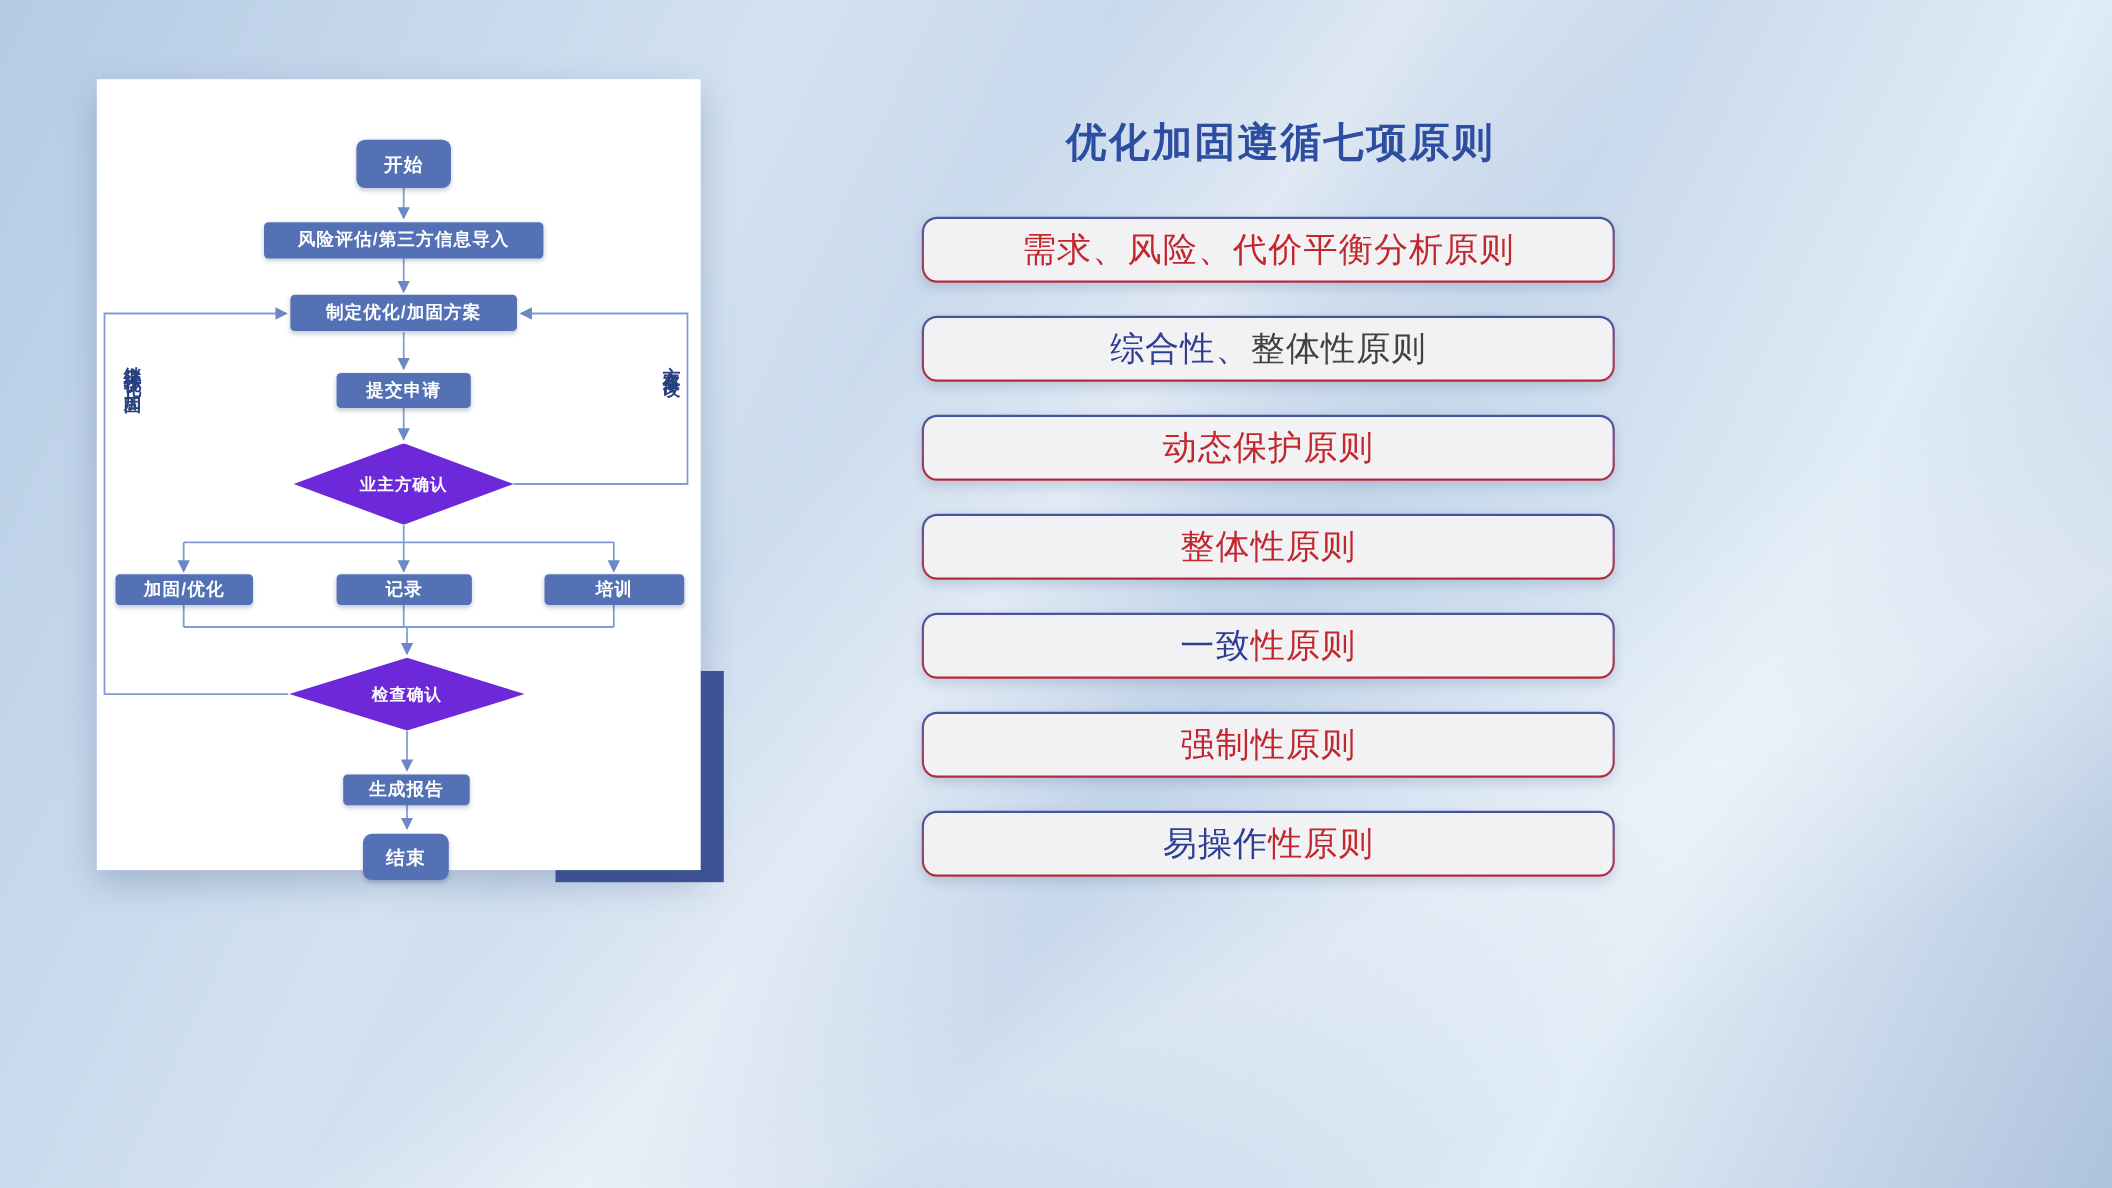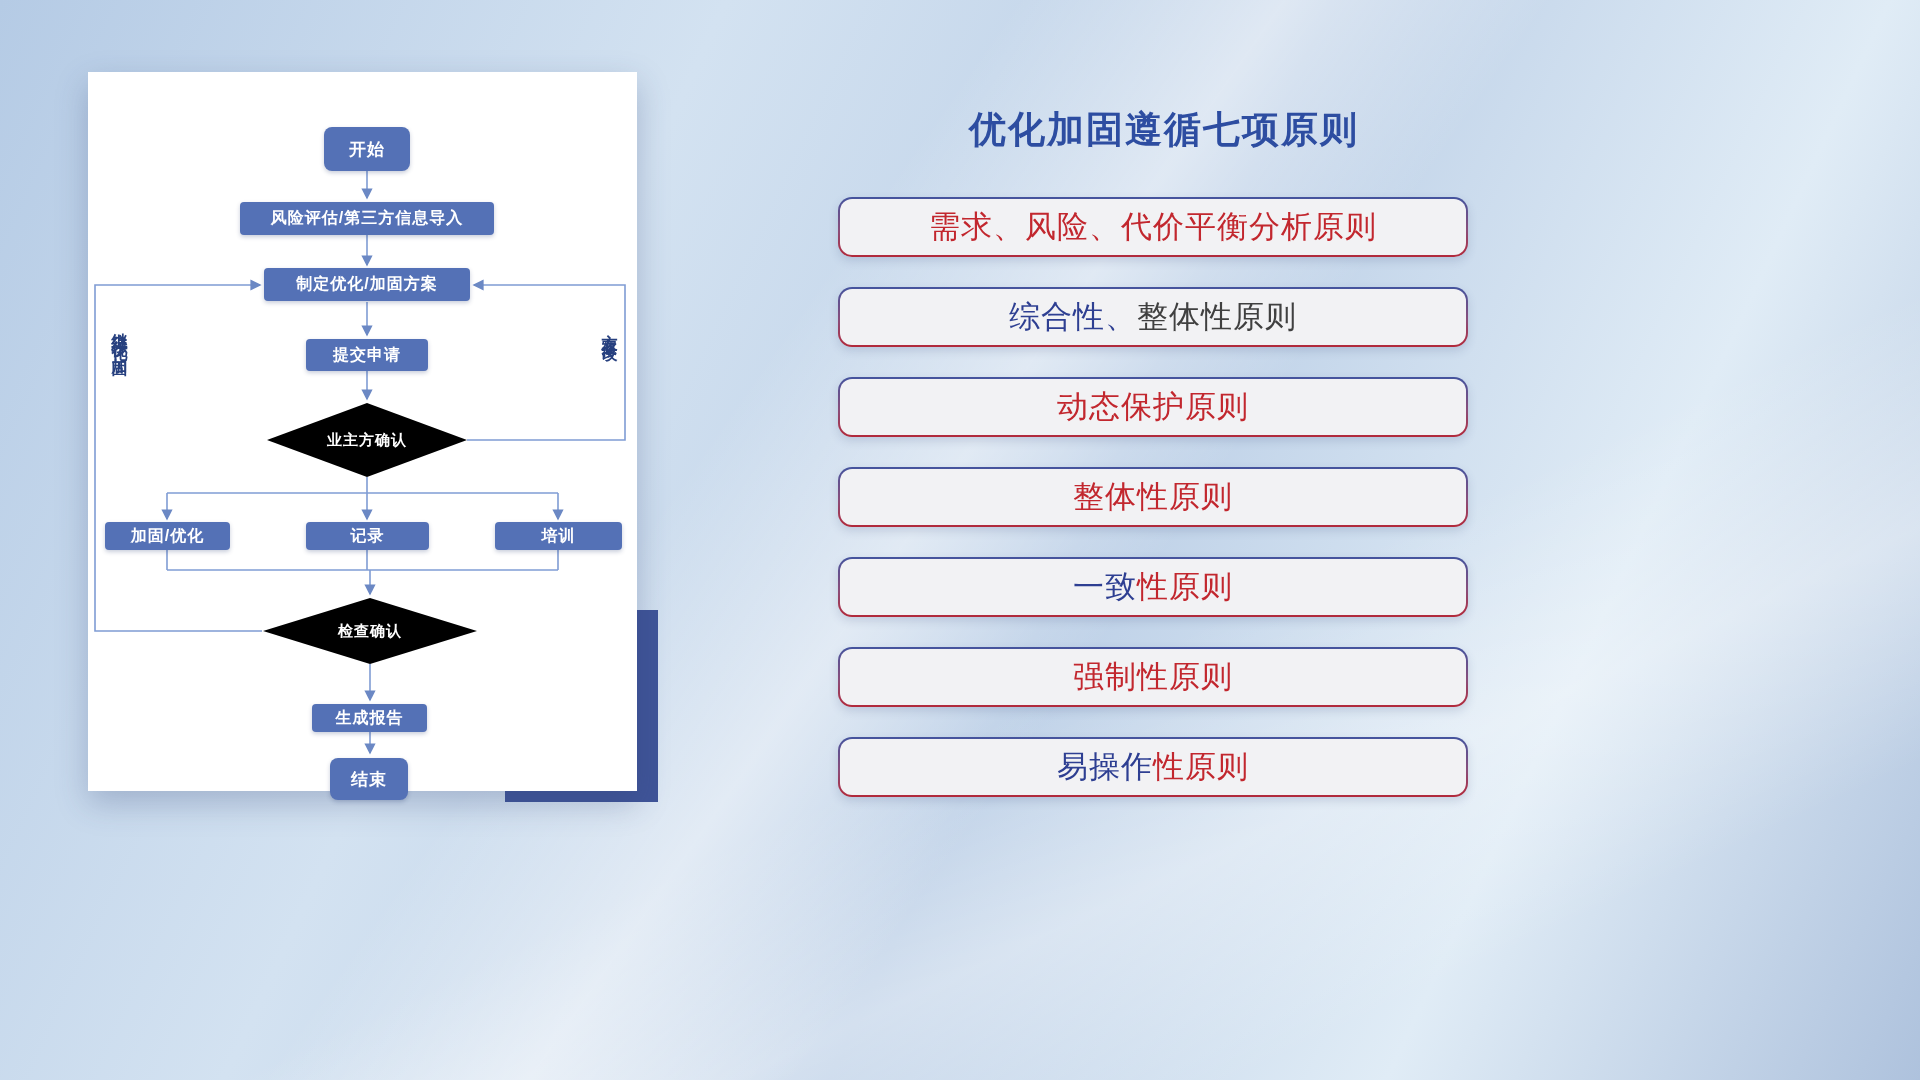--- a/index.html
+++ b/index.html
@@ -25,21 +25,21 @@
   .flow-card svg{position:absolute;left:0;top:0;}
   .node{
     position:absolute;background:#5471b6;color:#fff;
     display:flex;align-items:center;justify-content:center;
     font-size:16px;font-weight:bold;border-radius:4px;
     box-shadow:0 2px 4px rgba(40,60,110,.25);
     letter-spacing:1px;white-space:nowrap;
   }
   .node.pill{border-radius:8px;font-size:17px;}
   .diamond{
-    position:absolute;background:#000000;color:#fff;
+    position:absolute;background:#6d28d9;color:#fff;
     display:flex;align-items:center;justify-content:center;
     font-size:15px;font-weight:bold;letter-spacing:1px;
     clip-path:polygon(50% 0,100% 50%,50% 100%,0 50%);
   }
   .edge-label{
     position:absolute;color:#27407f;font-size:16px;font-weight:bold;
     writing-mode:vertical-rl;letter-spacing:4px;line-height:1.15;
   }
 
   

